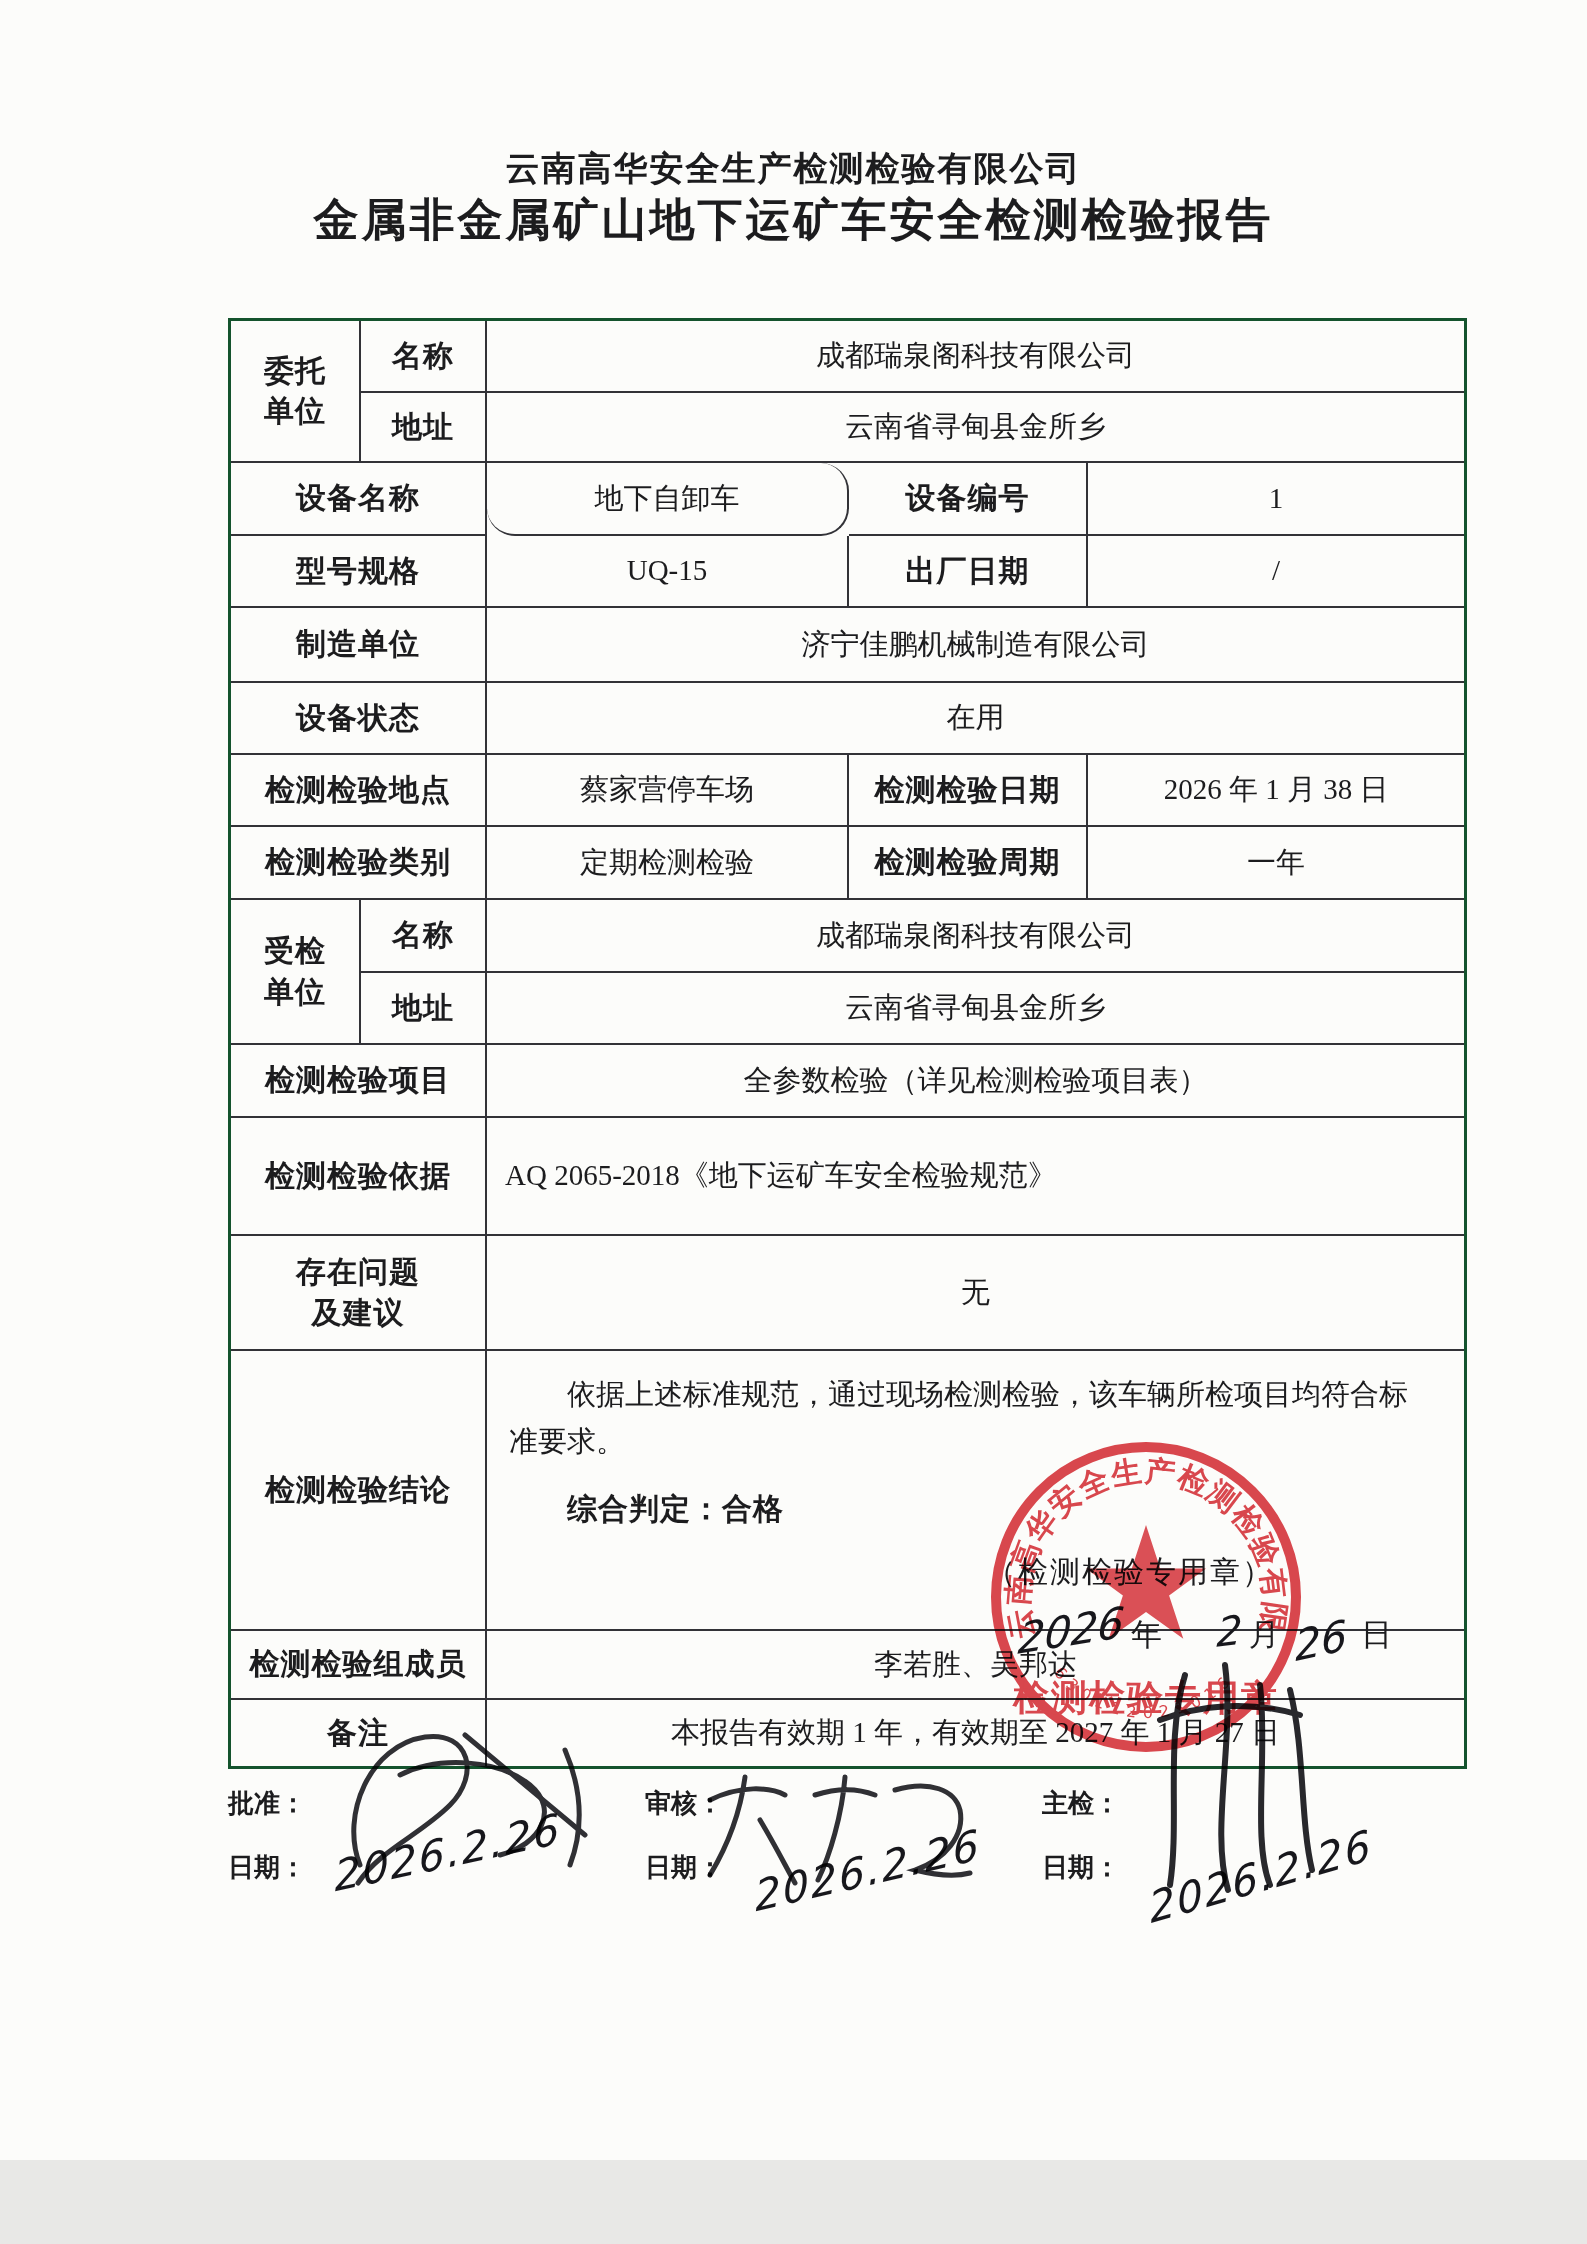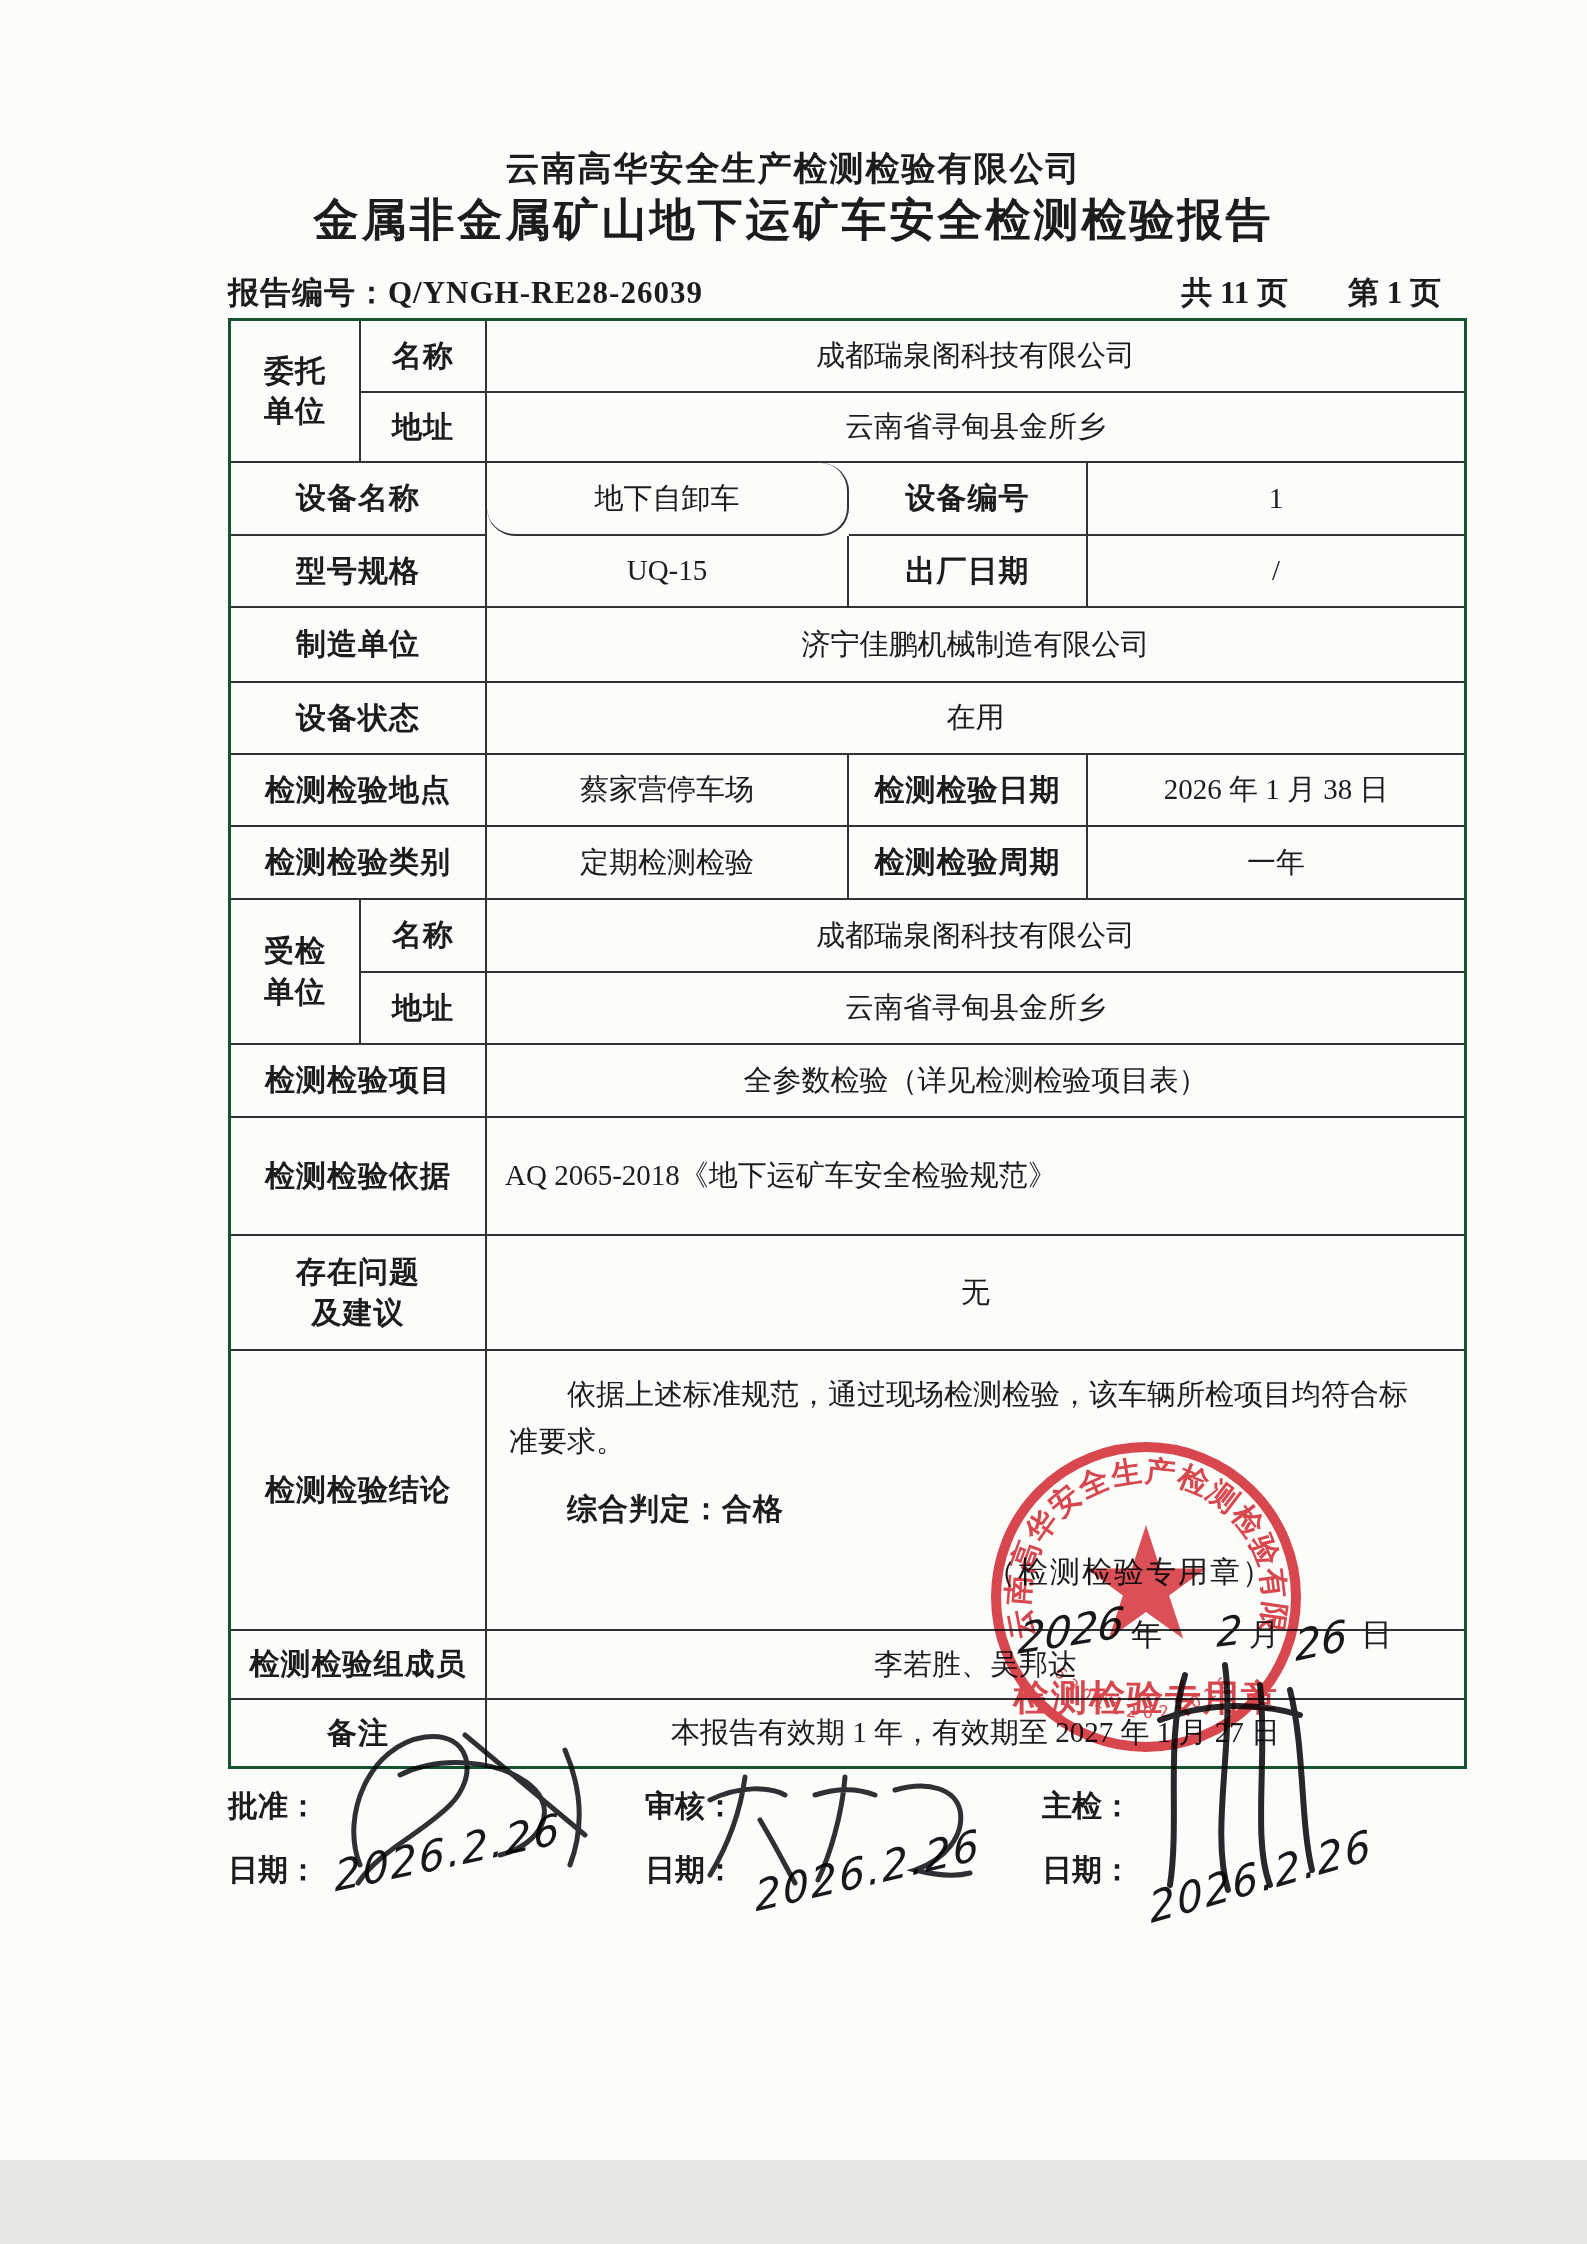--- a/index.html
+++ b/index.html
@@ -53,36 +53,32 @@
     font-family:"DejaVu Sans","Liberation Sans",sans-serif;
     font-style:italic; color:#17171c; display:inline-block;
     transform:rotate(-7deg) skewX(-10deg); font-size:40px;
   }
   .seal-date .hw-year { transform:rotate(-9deg) skewX(-14deg); font-size:42px; }
   .seal-date .hw-day { transform:rotate(-12deg) skewX(-10deg) translateY(10px); font-size:42px; }
 
   .stamp { position:absolute; left:985px; top:1438px; width:324px; height:322px;
            mix-blend-mode:multiply; opacity:0.92; }
 
-  .footer-col { position:absolute; font-size:30px; font-weight:bold; }
+  .footer-col { position:absolute; font-size:26px; font-weight:bold; }
   .sig-svg { position:absolute; mix-blend-mode:multiply; }
   .hw-date { position:absolute; white-space:nowrap; }
   .hw-date .hw { font-size:42px; letter-spacing:2px; }
 </style>
 </head>
 <body>
 
 <div class="sheet">
 
   <div class="hdr-company">云南高华安全生产检测检验有限公司</div>
   <div class="hdr-title">金属非金属矿山地下运矿车安全检测检验报告</div>
-  <div class="hdr-line">
-    <span class="report-no"><span>报告编号：</span><span>Q/YNGH-RE28-26039</span></span>
-    <span class="pagination"><span>共 11 页</span><span>第 1 页</span></span>
-  </div>
 
   <div class="tbl">
 
     <div class="c lab stack" style="grid-column:1/2;grid-row:1/3;">
       <div>委托</div>
       <div>单位</div>
     </div>
     <div class="c lab" style="grid-column:2/3;grid-row:1/2;">名称</div>
     <div class="c no-r" style="grid-column:3/6;grid-row:1/2;">成都瑞泉阁科技有限公司</div>
     <div class="c lab" style="grid-column:2/3;grid-row:2/3;">地址</div>

